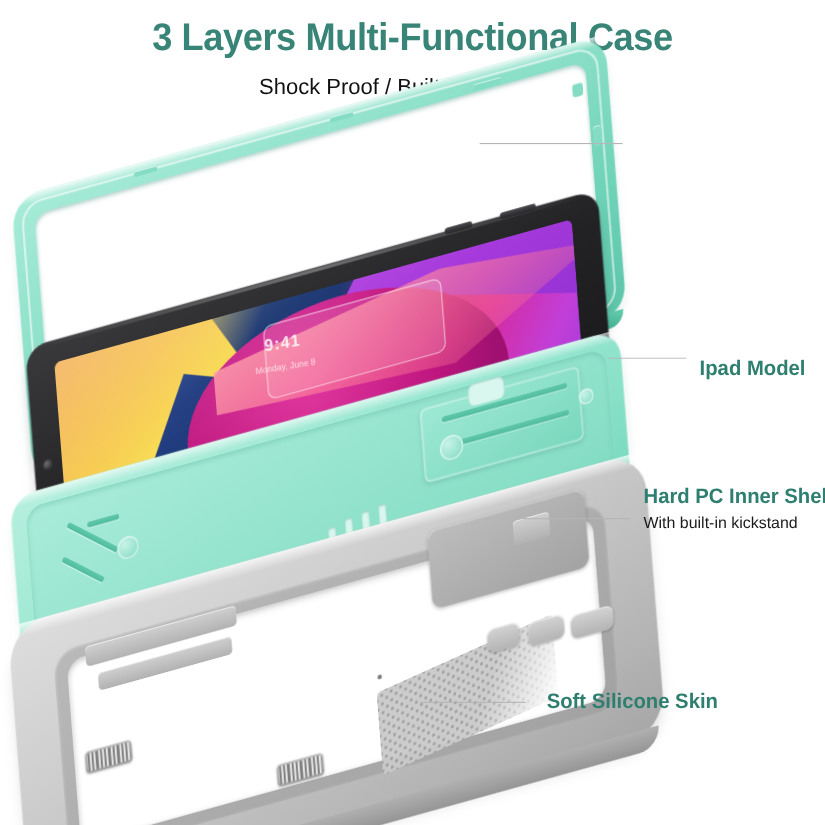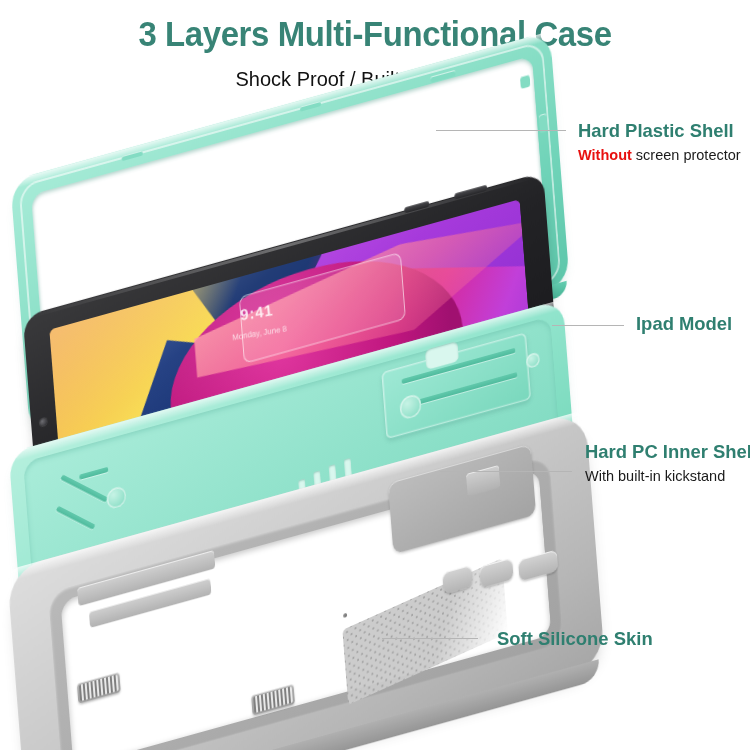--- a/index.html
+++ b/index.html
@@ -405,27 +405,23 @@
     <div class="grip" style="left:62px;bottom:104px;width:44px;height:20px;"></div>
     <div class="grip" style="left:238px;bottom:46px;width:44px;height:20px;"></div>
 
     <div class="kick-plate" style="right:58px;top:18px;width:148px;height:70px;"></div>
     <div class="kick-tab" style="right:92px;top:30px;width:34px;height:22px;"></div>
     <div class="kick-tab" style="left:70px;top:36px;width:142px;height:18px;"></div>
     <div class="kick-tab" style="left:80px;top:62px;width:126px;height:16px;"></div>
   </div>
 
   <div class="leader" style="left:436px;top:130px;width:130px;"></div>
-  <div class="callout" style="left:578px;top:120px;">
-    <div class="ctitle">Hard Plastic Shell</div>
-    <div class="csub"><span class="warn">Without</span><span> screen protector</span></div>
-  </div>
 
   <div class="leader" style="left:552px;top:325px;width:72px;"></div>
-  <div class="callout" style="left:636px;top:313px;">
+  <div class="callout" style="left:636px;top:325px;">
     <div class="ctitle">Ipad Model</div>
   </div>
 
   <div class="leader" style="left:440px;top:471px;width:132px;"></div>
   <div class="callout" style="left:585px;top:441px;">
     <div class="ctitle">Hard PC Inner Shell</div>
     <div class="csub">With built-in kickstand</div>
   </div>
 
   <div class="leader" style="left:382px;top:638px;width:96px;"></div>

